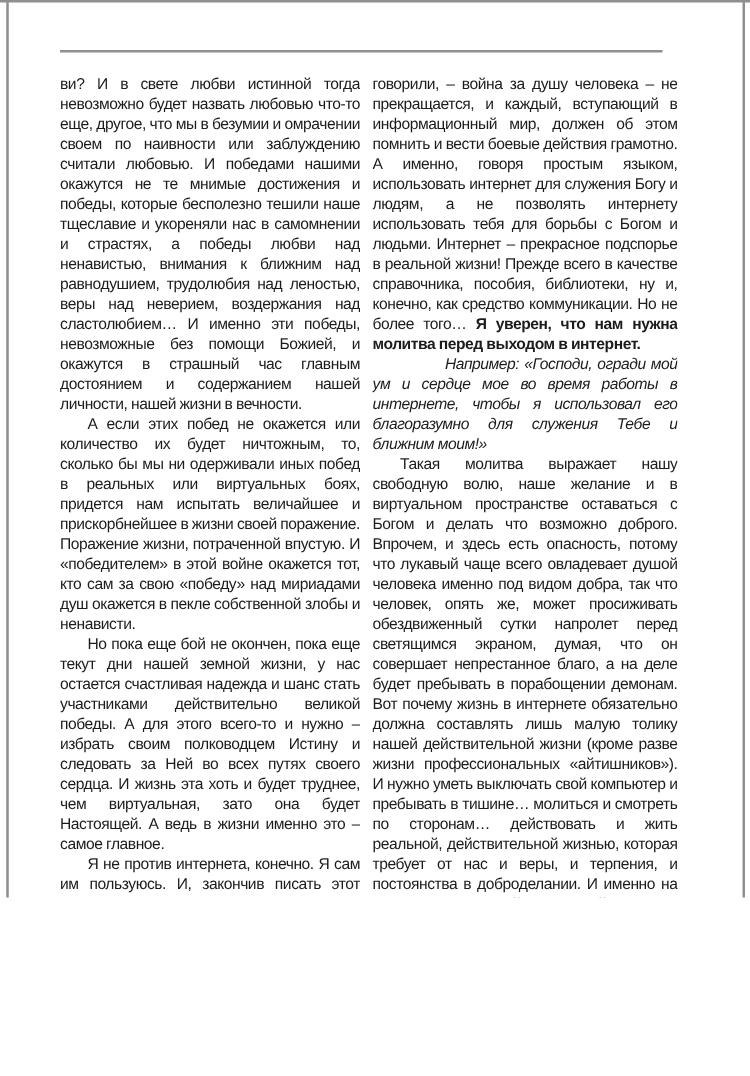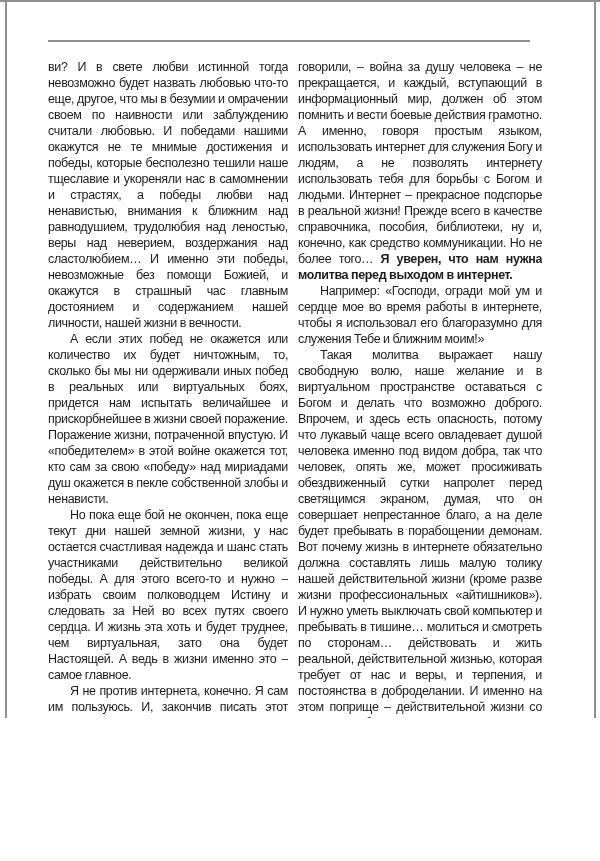--- a/index.html
+++ b/index.html
@@ -29,21 +29,21 @@
   .col{overflow:hidden;}
   .col-left{width:240px;}
   .col-right{width:244px;}
   .col p{
     font-size:12.5px;line-height:16px;letter-spacing:-0.35px;
     color:var(--text-color);text-align:justify;text-indent:22px;
     hyphens:auto;-webkit-hyphens:auto;word-spacing:-0.3px;
   }
   .col p.no-indent{text-indent:0;}
   .run-bold{font-weight:bold;margin-top:27px;}
-  .run-italic{}
+  .run-italic{font-style:italic;margin-left:36px;}
 
   .footer{
     position:absolute;top:816px;right:28px;
     display:flex;align-items:baseline;gap:10px;white-space:nowrap;
   }
   .footer .issue-date{font-size:11px;color:var(--footer-muted);letter-spacing:0.2px;}
   .footer .publication{font-size:13px;font-weight:bold;color:#101010;}
   .footer .page-number{font-size:27px;color:#161616;margin-left:6px;letter-spacing:-0.5px;}
 </style>
 </head>

